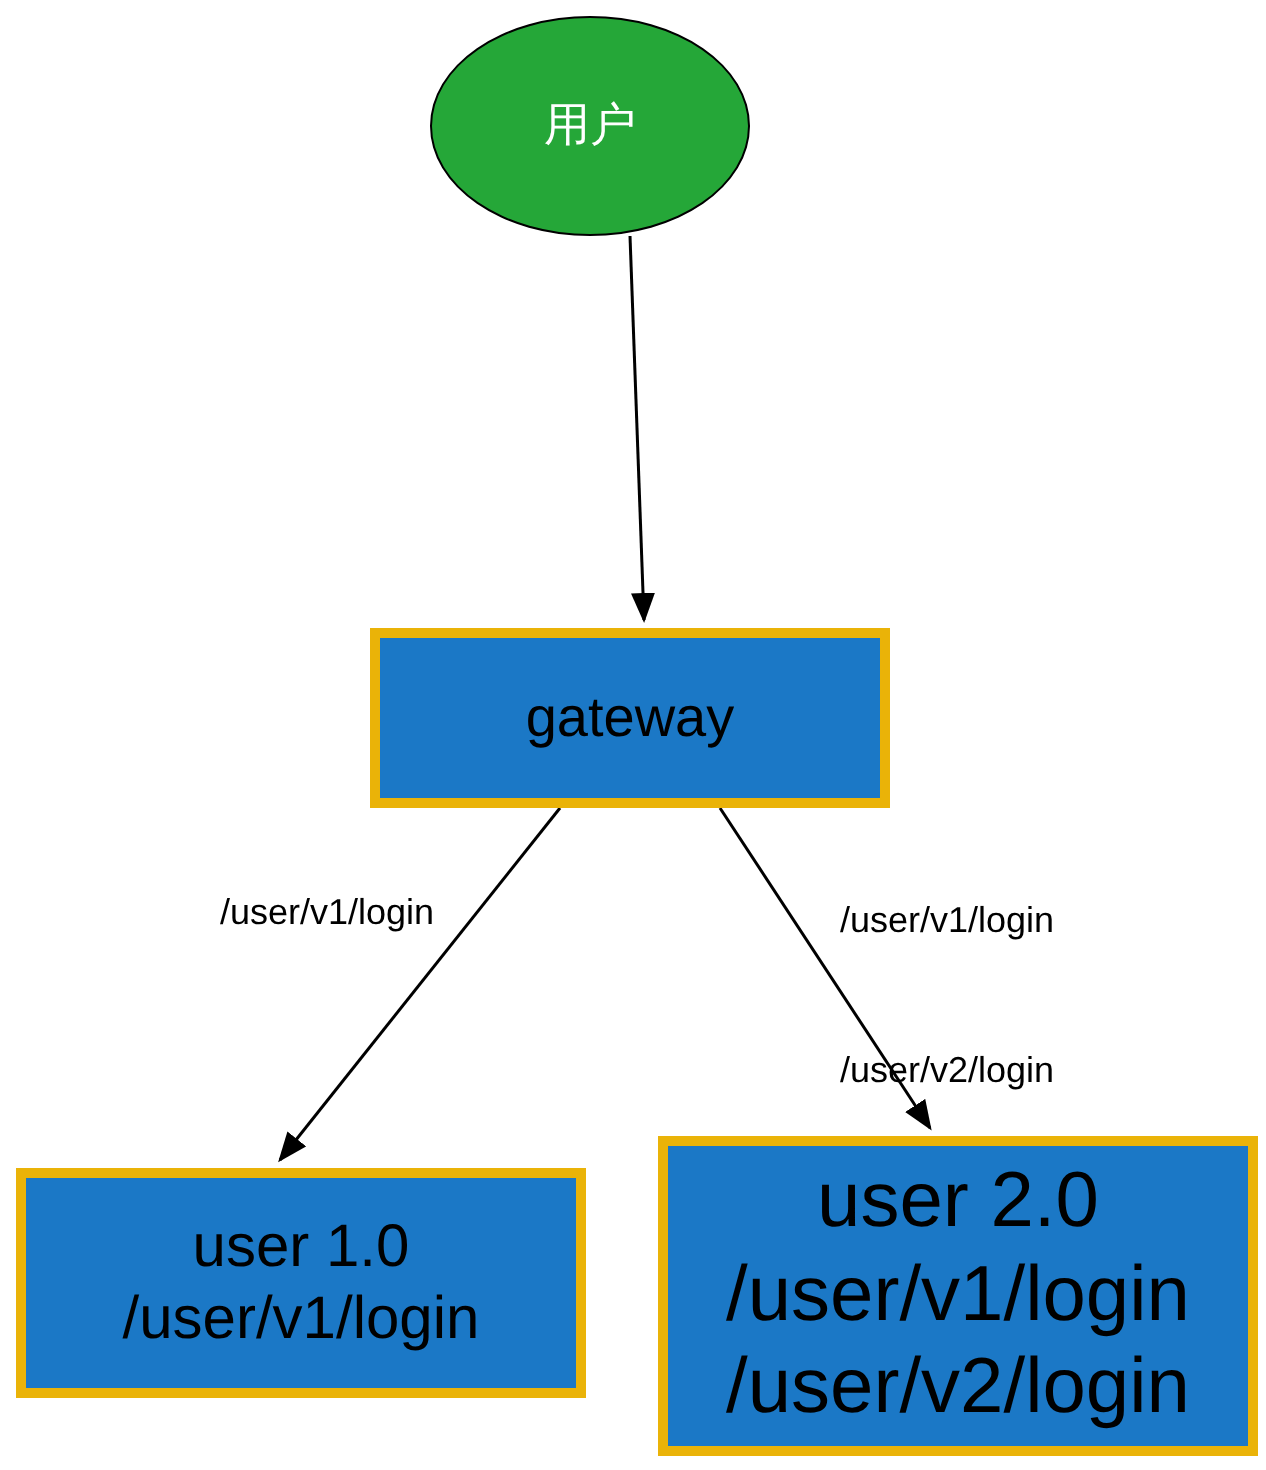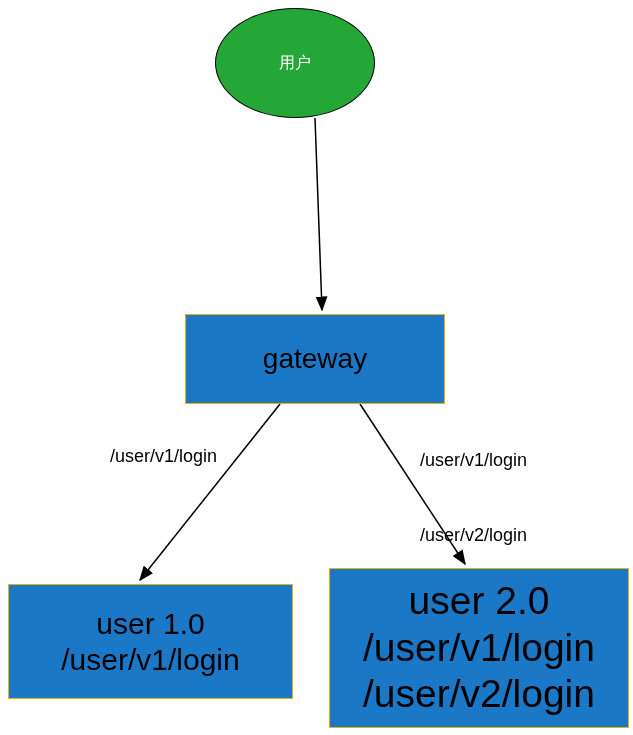--- a/index.html
+++ b/index.html
@@ -19,31 +19,31 @@
     justify-content: center;
     border: 1px solid #000;
     text-align: center;
   }
   .node-rect {
     position: absolute;
     display: flex;
     flex-direction: column;
     align-items: center;
     justify-content: center;
-    border: 1px solid #eab308;
+    border: 5px solid #eab308;
     text-align: center;
   }
   .user-node {
     left: 215px;
     top: 8px;
     width: 160px;
     height: 110px;
     background: #25a738;
     color: #ffffff;
-    font-size: 16px;
+    font-size: 23px;
     line-height: 1.3;
   }
   .gateway-node {
     left: 185px;
     top: 314px;
     width: 260px;
     height: 90px;
     background: #1b78c6;
     color: #000000;
     font-size: 28px;

